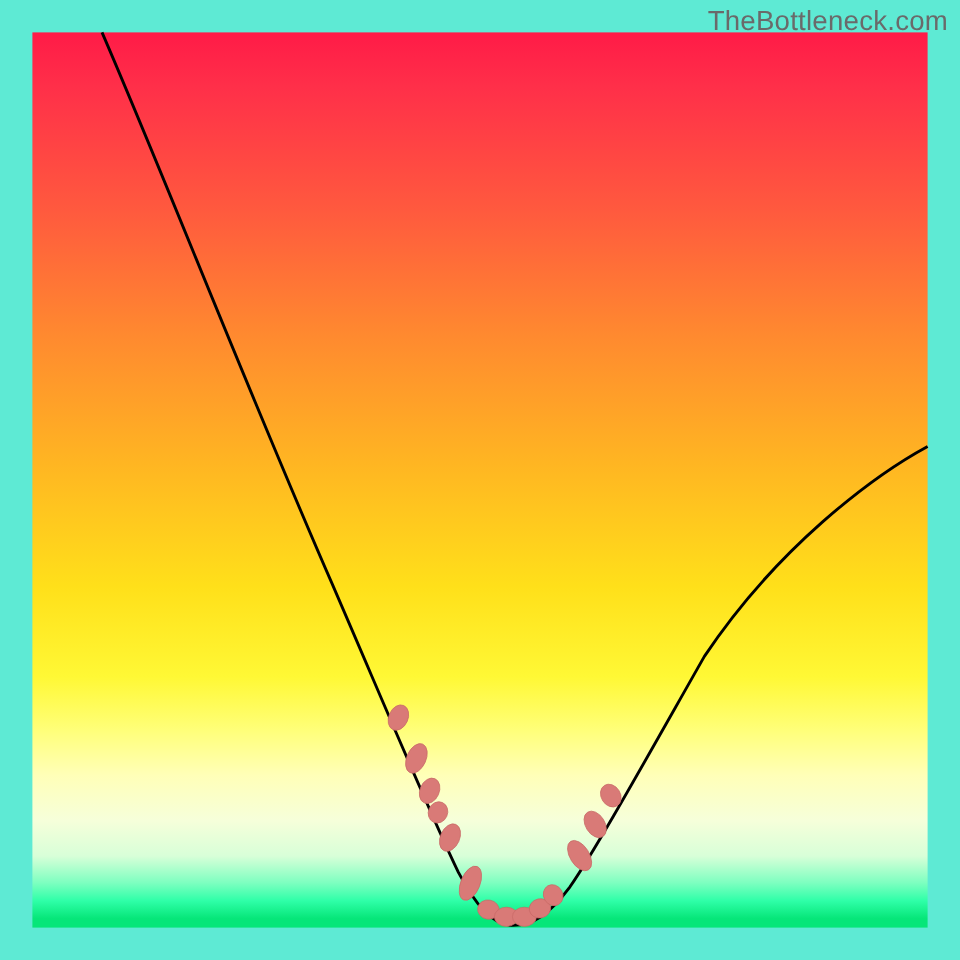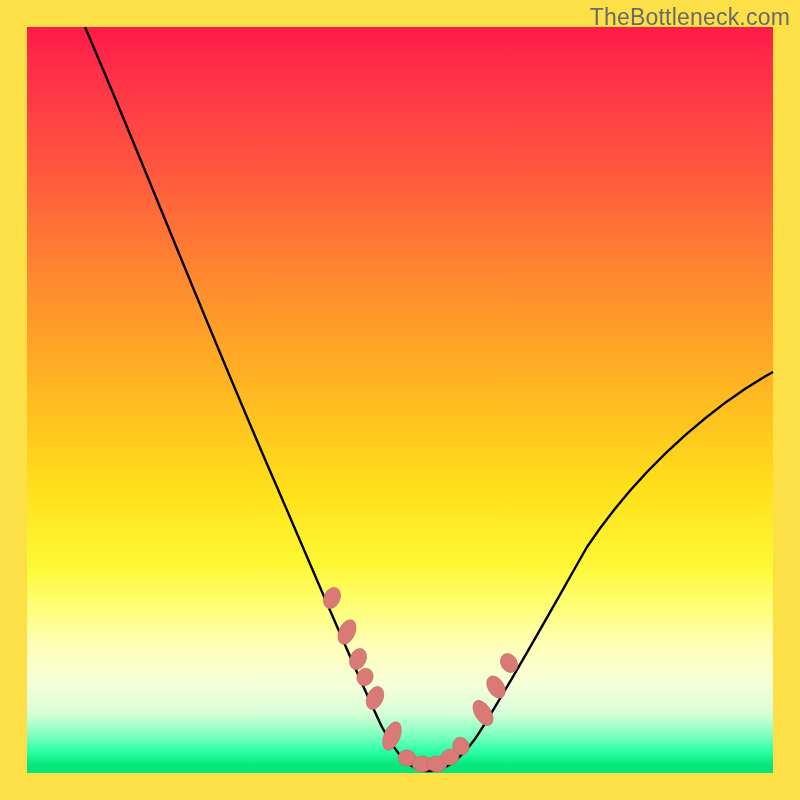--- a/index.html
+++ b/index.html
@@ -10,21 +10,21 @@
     background: #000;
     overflow: hidden;
     font-family: Arial, Helvetica, sans-serif;
   }
   .frame {
     position: absolute;
     left: 0;
     top: 0;
     width: 800px;
     height: 800px;
-    background: #fde047;
+    background: #5eead4;
   }
   .plot-area {
     position: absolute;
     left: 27px;
     top: 27px;
     width: 746px;
     height: 746px;
     
     background: linear-gradient(to bottom,
       #ff1b47 0%,

